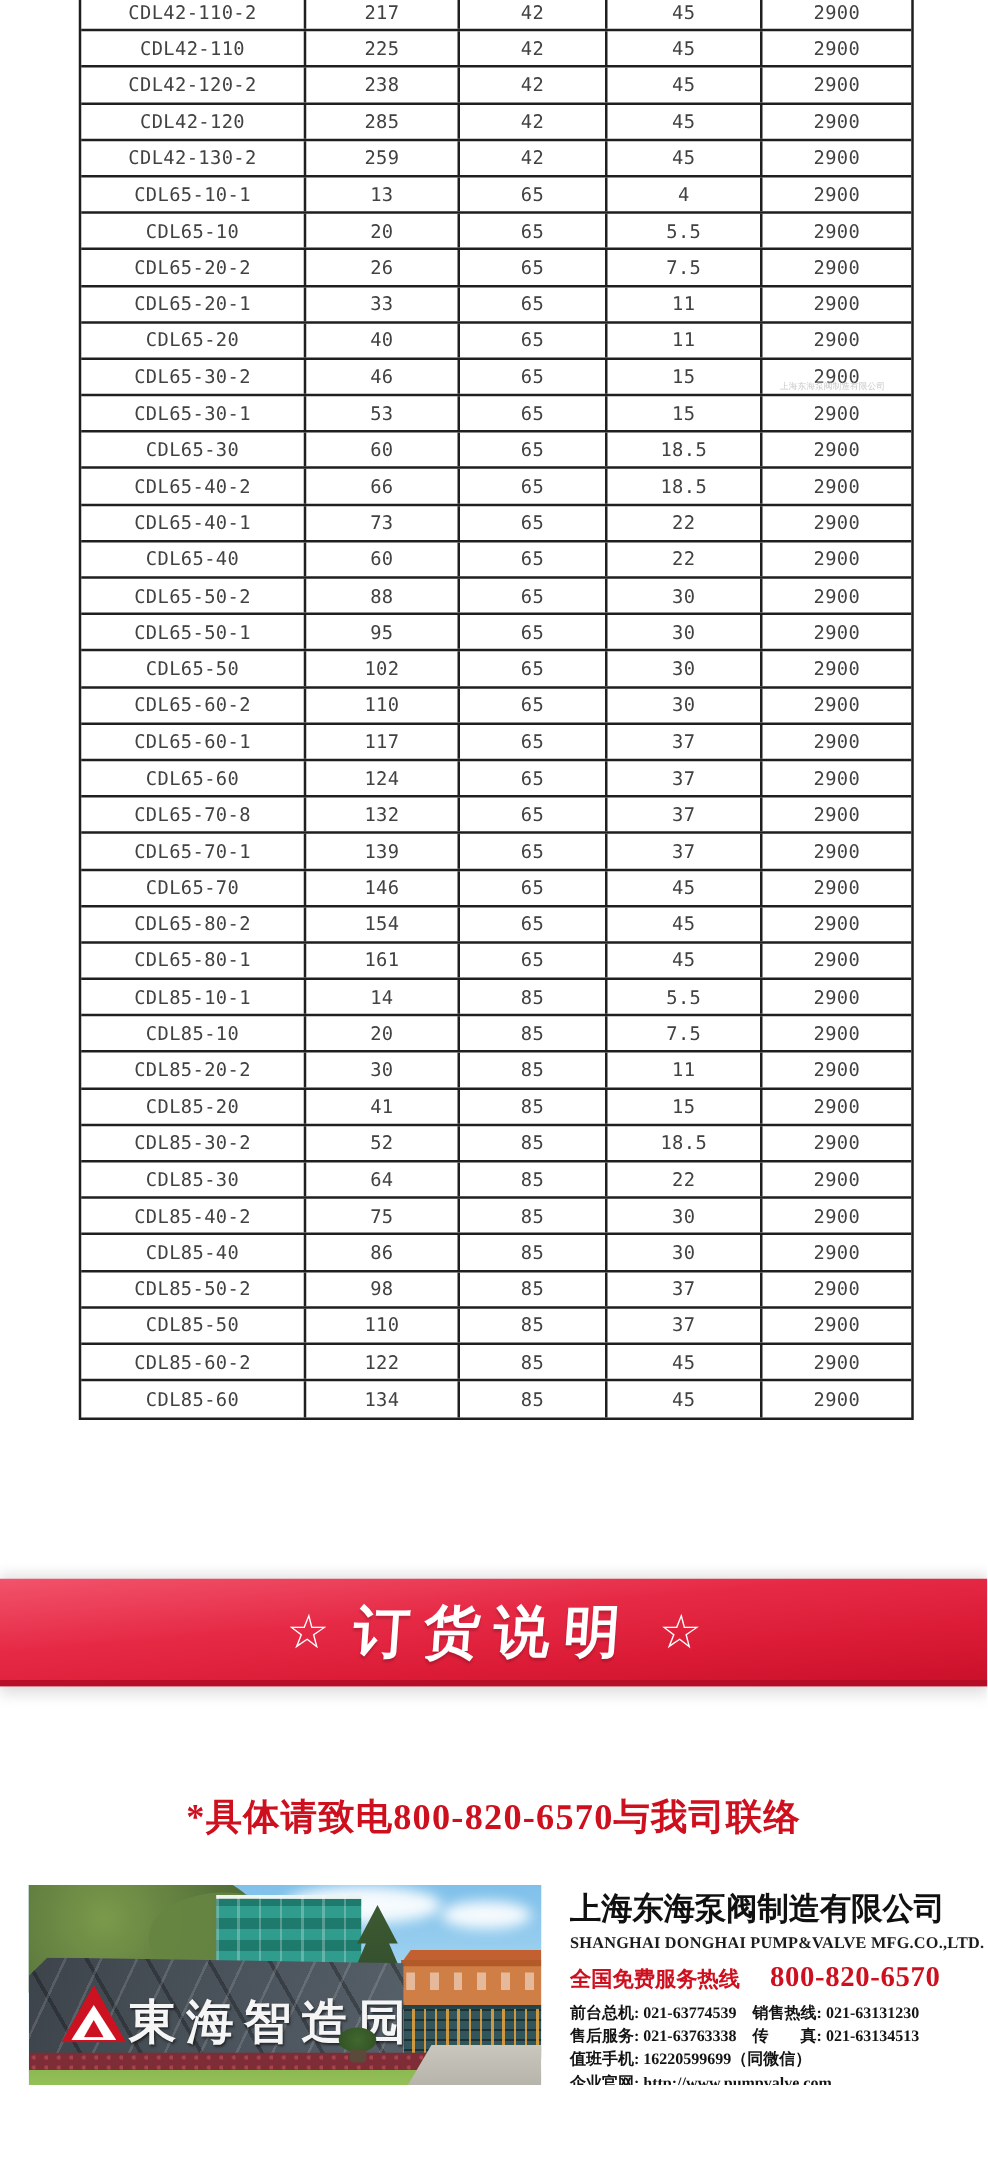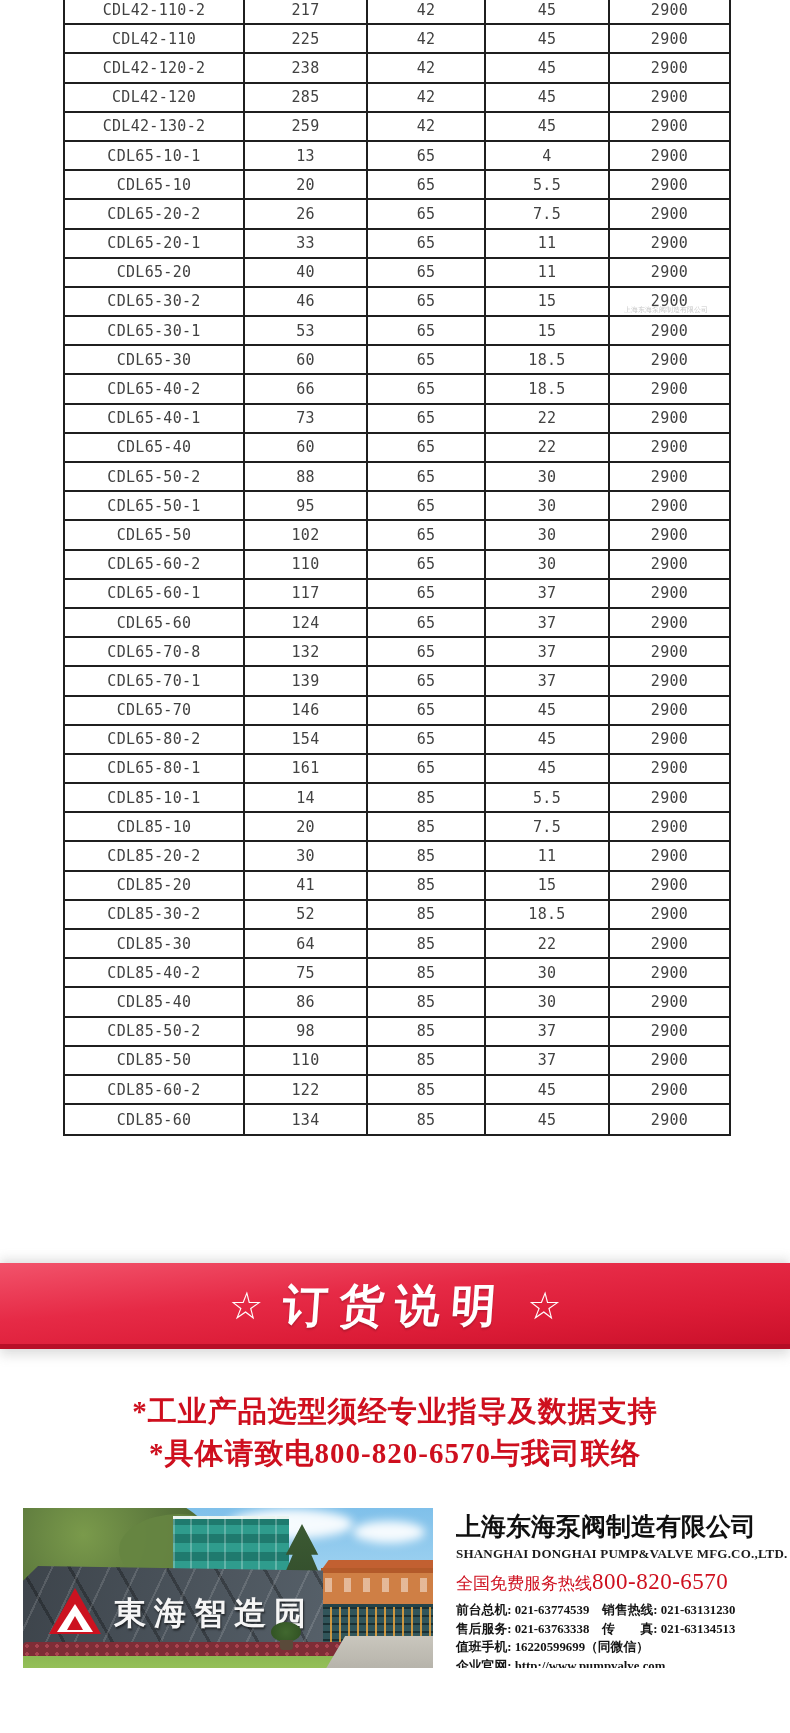--- a/index.html
+++ b/index.html
@@ -72,21 +72,21 @@
         background:
           repeating-linear-gradient(90deg,rgba(232,164,62,.85) 0 2px,transparent 2px 9px),
           repeating-linear-gradient(0deg,transparent 0 6px,rgba(22,42,45,.85) 6px 8px),
           #31555a;}
   .wall{left:0;top:58px;width:300px;height:92px;
         clip-path:polygon(0 16%,5% 0,100% 5%,100% 100%,0 100%);
         background:
           repeating-linear-gradient(115deg,rgba(255,255,255,.13) 0 2px,transparent 2px 26px),
           repeating-linear-gradient(60deg,rgba(0,0,0,.28) 0 3px,transparent 3px 42px),
           linear-gradient(100deg,#3d444b,#566069);}
-  .sign-text{left:91px;top:84px;width:215px;color:#f5f5f5;font-size:32px;font-weight:700;
+  .sign-text{left:80px;top:84px;width:215px;color:#f5f5f5;font-size:38px;font-weight:700;
              letter-spacing:8px;white-space:nowrap;text-shadow:1px 2px 2px rgba(0,0,0,.55);}
   .logo-tri{left:26px;top:80px;width:52px;height:46px;background:#cc1220;
             clip-path:polygon(50% 0,100% 100%,0 100%);}
   .logo-tri-in{left:34px;top:96px;width:36px;height:28px;background:#ffffff;
                clip-path:polygon(50% 0,100% 100%,0 100%);}
   .logo-tri-core{left:44px;top:108px;width:16px;height:14px;background:#cc1220;
                  clip-path:polygon(50% 0,100% 100%,0 100%);}
   .hedge{left:0;top:134px;width:334px;height:22px;border-radius:4px;
          background:radial-gradient(circle 2px at 4px 4px,#a8434f 85%,transparent 86%) 0 0/10px 8px,#7e2d36;}
   .lawn{left:0;top:148px;width:410px;height:38px;
@@ -96,22 +96,22 @@
             background:linear-gradient(#c9c6bd,#a8a59c);}
   .pot-leaf{left:248px;top:114px;width:30px;height:20px;border-radius:50%;
             background:radial-gradient(circle,#41682f,#2f4f22);}
   .pot{left:257px;top:132px;width:13px;height:10px;background:#5a4a3a;border-radius:0 0 3px 3px;}
 
   
   .finfo{position:absolute;left:456px;top:1510px;width:305px;}
   .f-title{font-size:25px;font-weight:900;color:#101010;white-space:nowrap;letter-spacing:0;}
   .f-en{margin-top:3px;font-family:"Liberation Serif",serif;font-weight:bold;font-size:13px;
         color:#1c1c1c;letter-spacing:.2px;white-space:nowrap;}
-  .f-hot{margin-top:7px;font-family:"Liberation Serif",serif;font-weight:normal;color:#ce0f1e;
-         white-space:nowrap;display:flex;align-items:baseline;gap:0;}
+  .f-hot{margin-top:7px;font-family:"Liberation Serif",serif;font-weight:bold;color:#ce0f1e;
+         white-space:nowrap;display:flex;align-items:baseline;gap:24px;}
   .f-hot-label{font-size:17px;}
   .f-hot-num{font-size:23px;letter-spacing:.5px;}
   .f-lines{margin-top:6px;}
   .f-line{font-family:"Liberation Serif",serif;font-weight:bold;font-size:12.8px;color:#141414;
           line-height:18.6px;white-space:nowrap;}
 </style>
 </head>
 <body>
 
 <div id="page">
@@ -396,21 +396,20 @@
 
 
   <div class="banner">
     <div class="banner-inner">
       <span class="banner-star">☆</span>
       <span class="banner-title">订货说明</span>
       <span class="banner-star">☆</span>
     </div>
   </div>
 
-  <div class="notice l1">*工业产品选型须经专业指导及数据支持</div>
   <div class="notice l2">*具体请致电800-820-6570与我司联络</div>
 
   <div class="photo">
     <div class="cloud a"></div>
     <div class="cloud b"></div>
     <div class="cloud c"></div>
     <div class="tree-big"></div>
     <div class="tree-big2"></div>
     <div class="glass-bldg"></div>
     <div class="glass-grid"></div>

